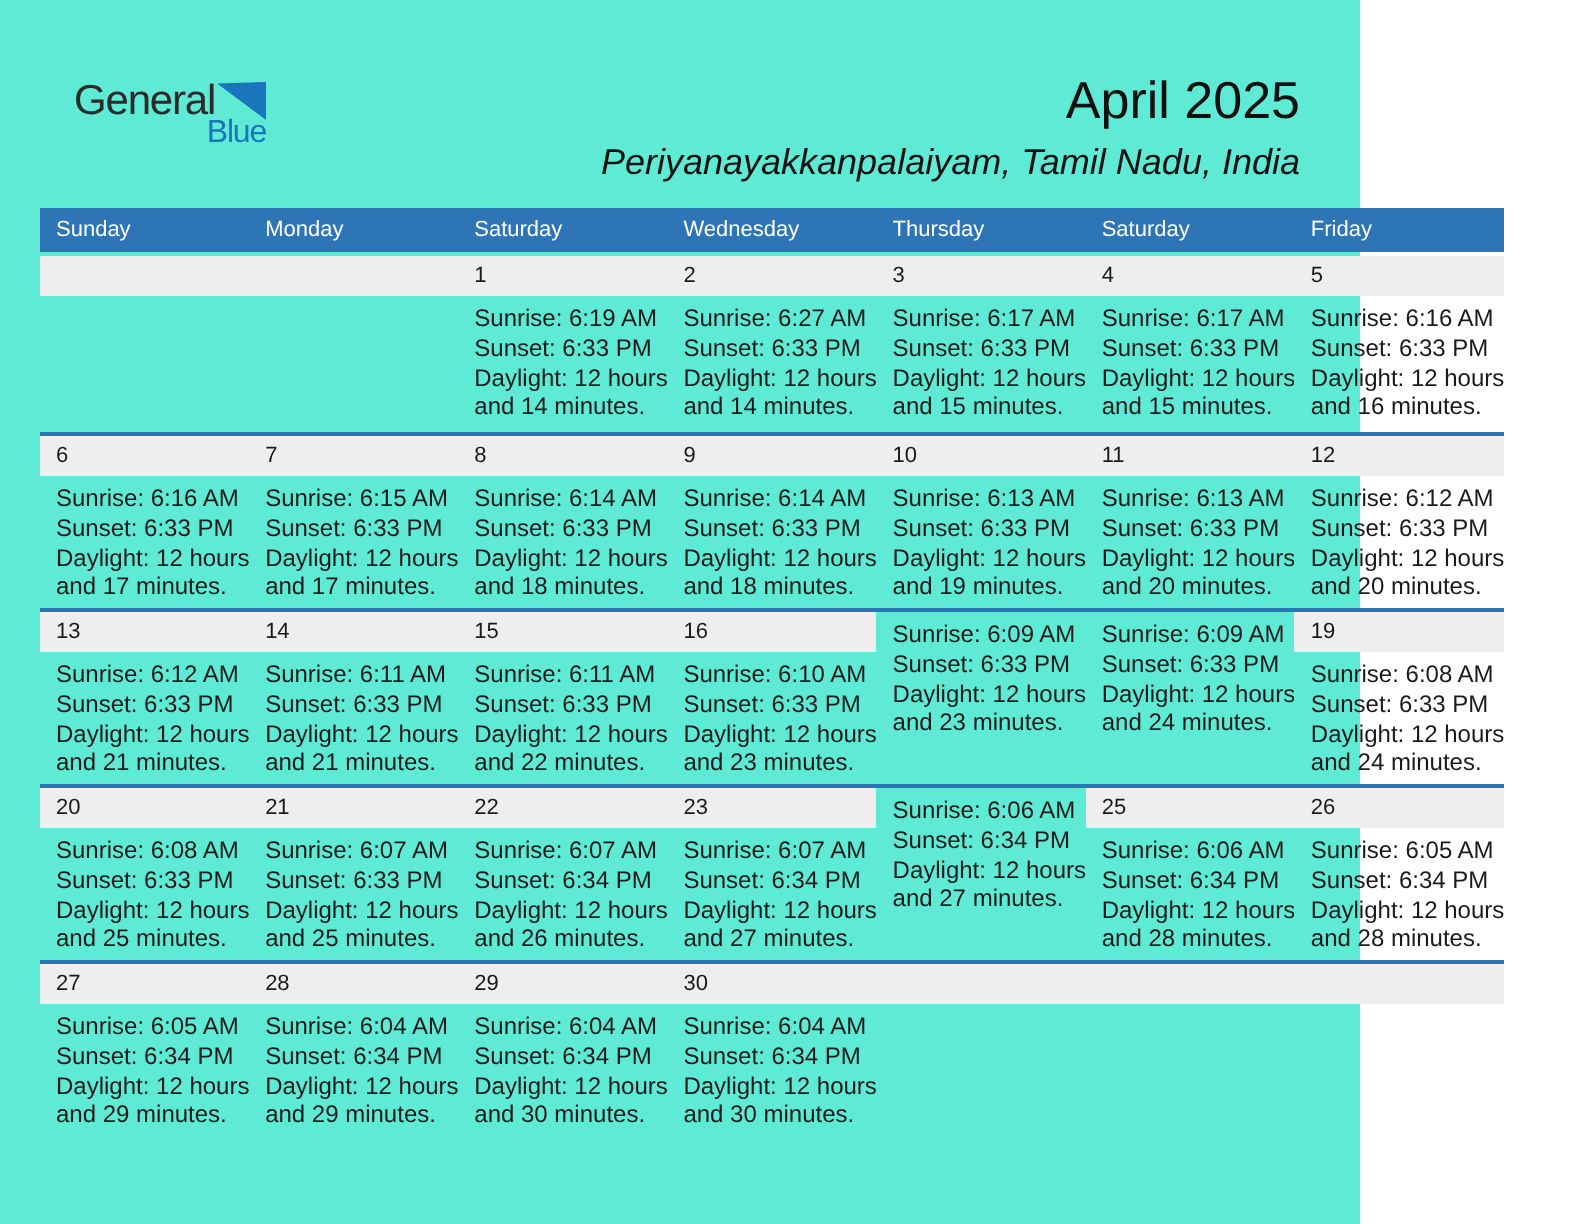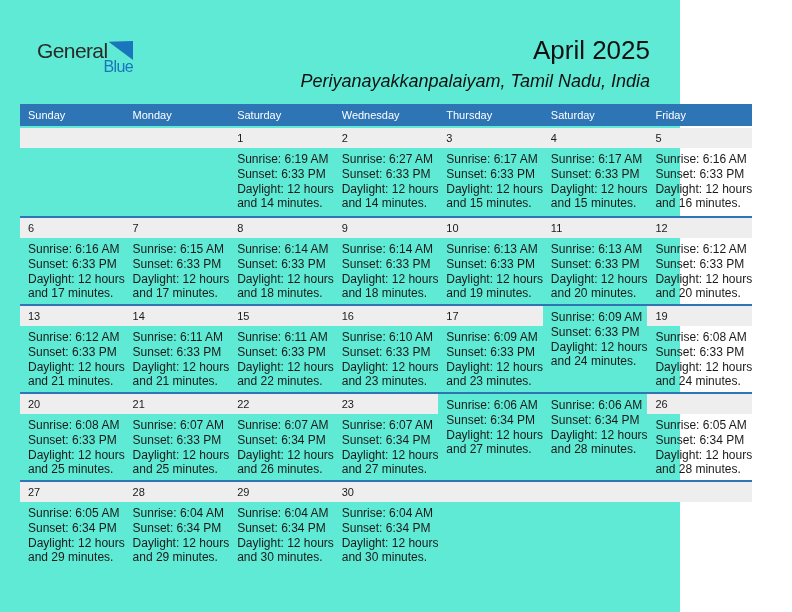--- a/index.html
+++ b/index.html
@@ -254,23 +254,20 @@
               <span class="day-num">16</span>
             </div>
             <div class="day-details">
               <div class="detail-line">Sunrise: 6:10 AM</div>
               <div class="detail-line">Sunset: 6:33 PM</div>
               <div class="detail-line">Daylight: 12 hours</div>
               <div class="detail-line">and 23 minutes.</div>
             </div>
           </div>
           <div class="day-cell">
-            <div class="day-band">
-              <span class="day-num">17</span>
-            </div>
             <div class="day-details">
               <div class="detail-line">Sunrise: 6:09 AM</div>
               <div class="detail-line">Sunset: 6:33 PM</div>
               <div class="detail-line">Daylight: 12 hours</div>
               <div class="detail-line">and 23 minutes.</div>
             </div>
           </div>
           <div class="day-cell">
             <div class="day-details">
               <div class="detail-line">Sunrise: 6:09 AM</div>
@@ -338,20 +335,23 @@
           </div>
           <div class="day-cell">
             <div class="day-details">
               <div class="detail-line">Sunrise: 6:06 AM</div>
               <div class="detail-line">Sunset: 6:34 PM</div>
               <div class="detail-line">Daylight: 12 hours</div>
               <div class="detail-line">and 27 minutes.</div>
             </div>
           </div>
           <div class="day-cell">
+            <div class="day-band">
+              <span class="day-num">25</span>
+            </div>
             <div class="day-details">
               <div class="detail-line">Sunrise: 6:06 AM</div>
               <div class="detail-line">Sunset: 6:34 PM</div>
               <div class="detail-line">Daylight: 12 hours</div>
               <div class="detail-line">and 28 minutes.</div>
             </div>
           </div>
           <div class="day-cell">
             <div class="day-band">
               <span class="day-num">26</span>

